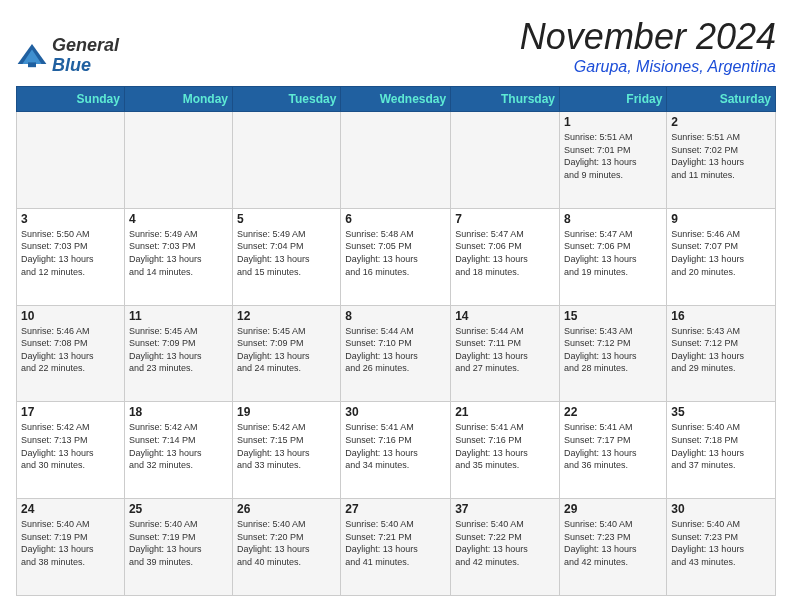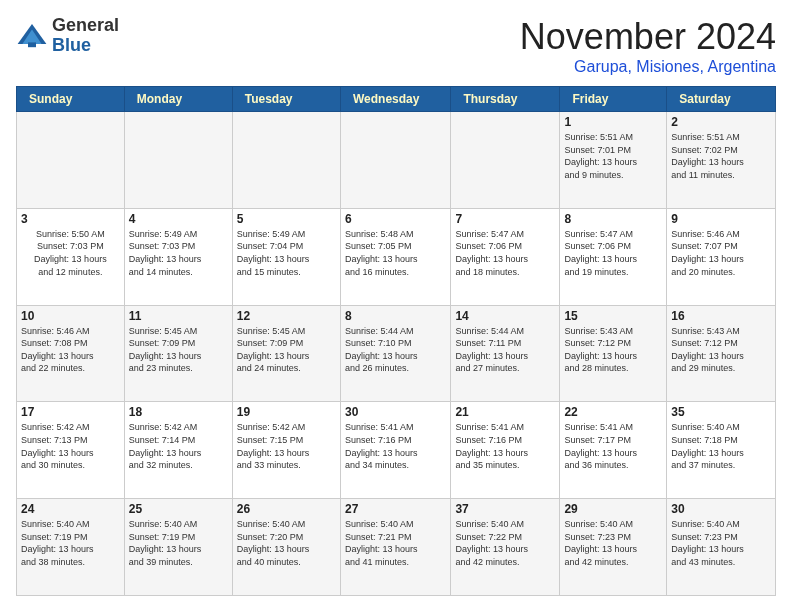--- a/index.html
+++ b/index.html
@@ -13,22 +13,23 @@
     .page {
       width: 792px;
       height: 612px;
       padding: 16px;
       display: flex;
       flex-direction: column;
     }
     .header {
       display: flex;
       justify-content: space-between;
-      align-items: flex-start;
+      align-items: flex-end;
       margin-bottom: 10px;
+      font-style: italic;
     }
     .logo {
       display: flex;
       align-items: center;
       gap: 4px;
     }
     .logo-text {
       display: flex;
       flex-direction: column;
       line-height: 1.1;
@@ -59,25 +60,25 @@
       font-size: 16px;
       color: #1d4ed8;
     }
     .calendar {
       width: 100%;
       border-collapse: collapse;
       flex: 1;
     }
     .calendar thead th {
       background: #2060a0;
-      color: #fef9c3;
+      color: #5eead4;
       font-size: 12px;
       font-weight: bold;
-      padding: 5px 12px;
-      text-align: left;
+      padding: 5px 4px;
+      text-align: right;
       border: 1px solid #1a4f88;
     }
     .calendar tbody td {
       border: 1px solid #ccc;
       vertical-align: top;
       padding: 3px 4px;
       font-size: 9.5px;
       color: #333;
       width: 113px;
       height: 88px;
@@ -157,21 +158,21 @@
             <span class="day-num">2</span>
             <div class="day-info" style="white-space: pre-line;">Sunrise: 5:51 AM
 Sunset: 7:02 PM
 Daylight: 13 hours
 and 11 minutes.</div>
           </td>
         </tr>
         <tr>
           <td>
             <span class="day-num">3</span>
-            <div class="day-info" style="white-space: pre-line; text-align: center;">Sunrise: 5:50 AM
+            <div class="day-info" style="white-space: pre-line;">Sunrise: 5:50 AM
 Sunset: 7:03 PM
 Daylight: 13 hours
 and 12 minutes.</div>
           </td>
           <td>
             <span class="day-num">4</span>
             <div class="day-info" style="white-space: pre-line;">Sunrise: 5:49 AM
 Sunset: 7:03 PM
 Daylight: 13 hours
 and 14 minutes.</div>

